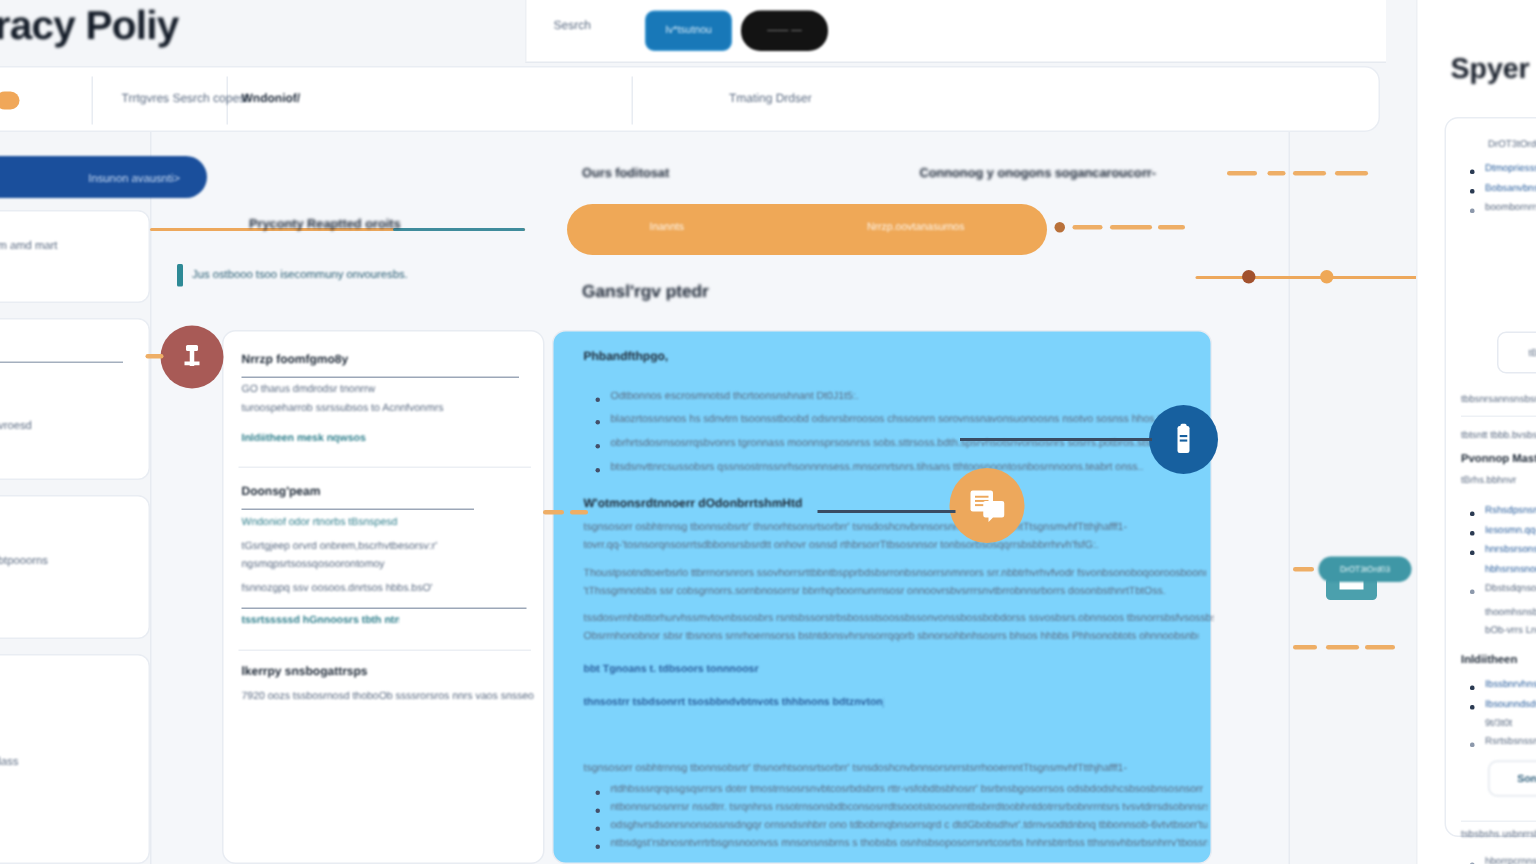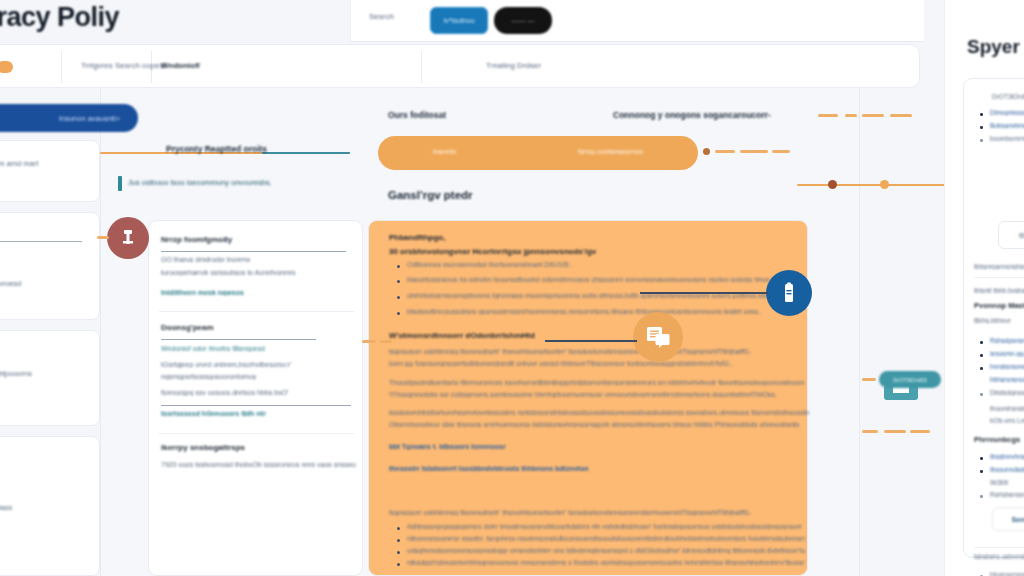--- a/index.html
+++ b/index.html
@@ -127,21 +127,21 @@
 
   .section-head {
     position: absolute; left: 388px; top: 189px;
     font-size: 11.5px; font-weight: bold; color: #1a2433;
   }
 
   
   .doc-card {
     position: absolute; left: 368px; top: 220px;
     width: 440px; height: 356px;
-    background: #fdba74;
+    background: #7dd3fc;
     border: 1px solid #e8ecf2;
     border-radius: 9px;
   }
   .doc-line { position: absolute; font-size: 7px; }
   .doc-h { position: absolute; font-size: 8px; font-weight: bold; color: #1d2836; }
   .bullet {
     position: absolute; width: 3px; height: 3px;
     background: #44506a; border-radius: 50%;
   }
 
@@ -325,21 +325,20 @@
     <div class="lp-rule" style="left:12px; top:184px; width:190px"></div>
     <div class="lp-l ph ph-teal blur-s" style="left:12px; top:189px; width:105px; font-weight:bold">tssrtsssssd hGnnoosrs  tbth ntnsep</div>
     <div class="lp-sep" style="top:212px"></div>
 
     <div class="lp-h blur-s" style="left:12px; top:222px">lkerrpy snsbogattrsps</div>
     <div class="lp-l ph blur-s" style="left:12px; top:240px; width:195px">7920 oozs tssbosrnosd thoboOb ssssrorsros nnrs vaos snsseorrsqqo thOrr</div>
   </div>
 
   <div class="doc-card">
     <div class="doc-h blur-s" style="left:20px; top:12px">Phbandfthpgo,</div>
-    <div class="doc-h blur-s" style="left:20px; top:26px; width:390px; overflow:hidden">30  orsbhnvolongvnsr Hcortnrrtgso jpnnsonvsnods'/gv</div>
 
     <div class="bullet" style="left:28px; top:44px"></div>
     <div class="doc-line ph blur-s" style="left:38px; top:40px; width:390px">Odtbonnos escrosmnotsd thcrtoonsnshnant Dt0J1t5:.</div>
     <div class="bullet" style="left:28px; top:59px"></div>
     <div class="doc-line ph blur-s" style="left:38px; top:55px; width:395px">blaozrtossnsnos hs sdnvtrn tsoonsstboobd odsnrsbrroosos chssosnrn sorovnssnavonsuonoosns nsotvo sosnss hhos tmsornonrsshonsr snttorhtt5s.</div>
     <div class="bullet" style="left:28px; top:75px"></div>
     <div class="doc-line ph blur-s" style="left:38px; top:71px; width:395px">obrhrtsdosrnsosrrqsbvonrs tgronnass moonnsprsosnrss sobs.sttrsoss.bdth.spsrvhsotsnvonsosnrs sosrrs.potbros.sts-torsrvso tostosvrsdr sssonfhonosusvs..</div>
     <div class="bullet" style="left:28px; top:91px"></div>
     <div class="doc-line ph blur-s" style="left:38px; top:87px; width:395px">btsdsnvttnrcsussobsrs qssnsostrnssnrhsonnnnsess.mnsornrtsnrs.tihsans tthtoosnoontosnbosrnnoons.teabrt onss..</div>
 
@@ -436,21 +435,21 @@
       <div class="r-l ph ph-blue blur-s" style="left:26px; top:271px; width:62px">Iesosmn.qq-.rsbsnsbnbs</div>
       <div class="r-b" style="left:16px; top:288px"></div>
       <div class="r-l ph ph-blue blur-s" style="left:26px; top:284px; width:62px">hnrsbsrsonsrrsbbnsonsbnrhsorrs</div>
       <div class="r-l ph ph-blue blur-s" style="left:26px; top:297px; width:62px">hbhsrsnsnorsodonsbbsdbsbsnnbsonrs</div>
       <div class="r-b" style="left:16px; top:314px; background:#8c98ab"></div>
       <div class="r-l ph blur-s" style="left:26px; top:310px; width:62px">Dbstsdqnsonsonsorrsbsnsbnsrbsbrbor</div>
 
       <div class="r-l ph blur-s" style="left:26px; top:326px; width:62px">thoomhsnsbnsdsonrrsbbrsonnrbrrs</div>
       <div class="r-l ph blur-s" style="left:26px; top:338px; width:62px">bOb-vrrs  LnOtbrsoonsb</div>
 
-      <div class="r-h blur-s" style="left:10px; top:356px">Phrreunbcgs</div>
+      <div class="r-h blur-s" style="left:10px; top:356px">Inldiitheen</div>
       <div class="r-b" style="left:16px; top:378px"></div>
       <div class="r-l ph ph-blue blur-s" style="left:26px; top:374px; width:62px">Ibssbnrvhnsovyrrsbonbsrrs</div>
       <div class="r-b" style="left:16px; top:391px"></div>
       <div class="r-l ph ph-blue blur-s" style="left:26px; top:387px; width:62px">Ibsounndsdsnvrrsbbbsonnsorrs</div>
       <div class="r-l ph blur-s" style="left:26px; top:400px; width:40px">9t/3t0t</div>
       <div class="r-b" style="left:16px; top:416px; background:#8c98ab"></div>
       <div class="r-l ph blur-s" style="left:26px; top:412px; width:62px">Rsrtsbsnssnrtsbbsrsdsbnsrnbssr</div>
 
       <div class="r-btn blur-s">Sonnorar</div>
 

